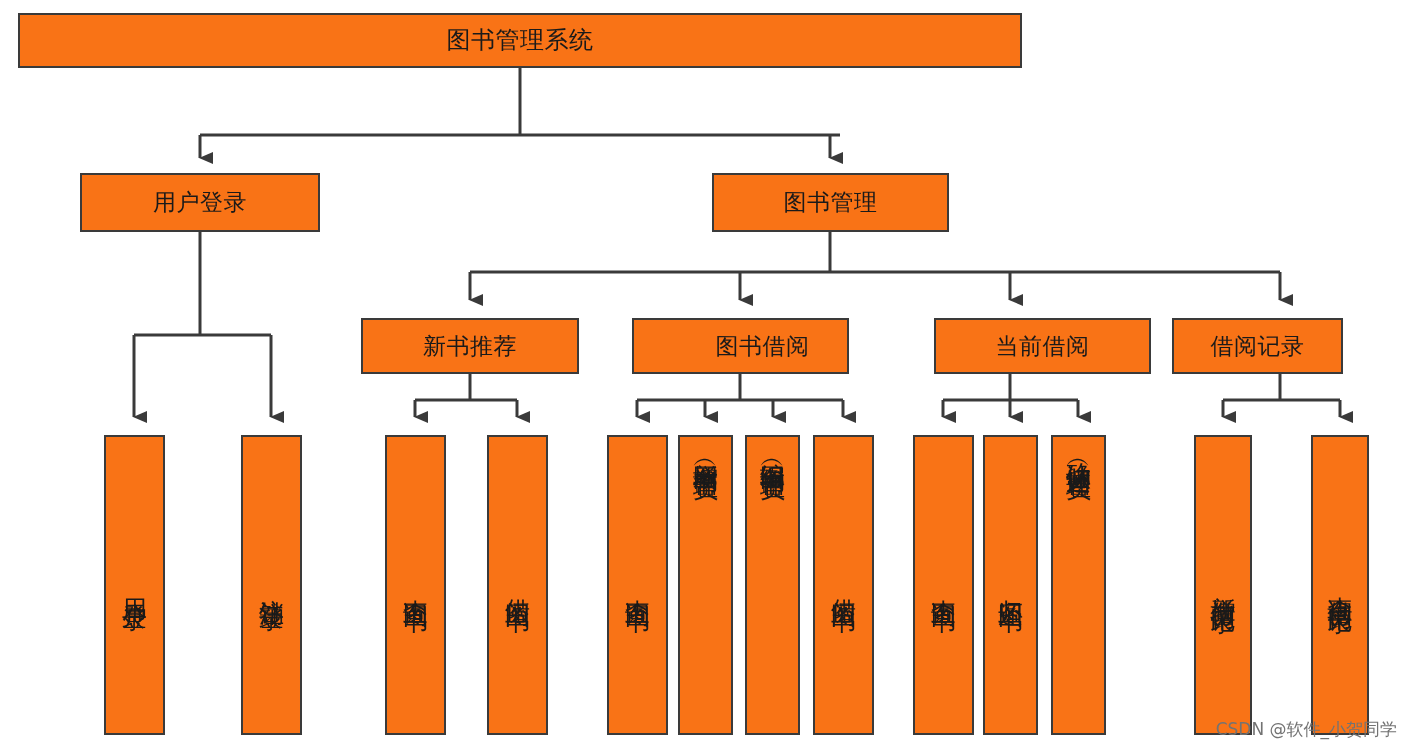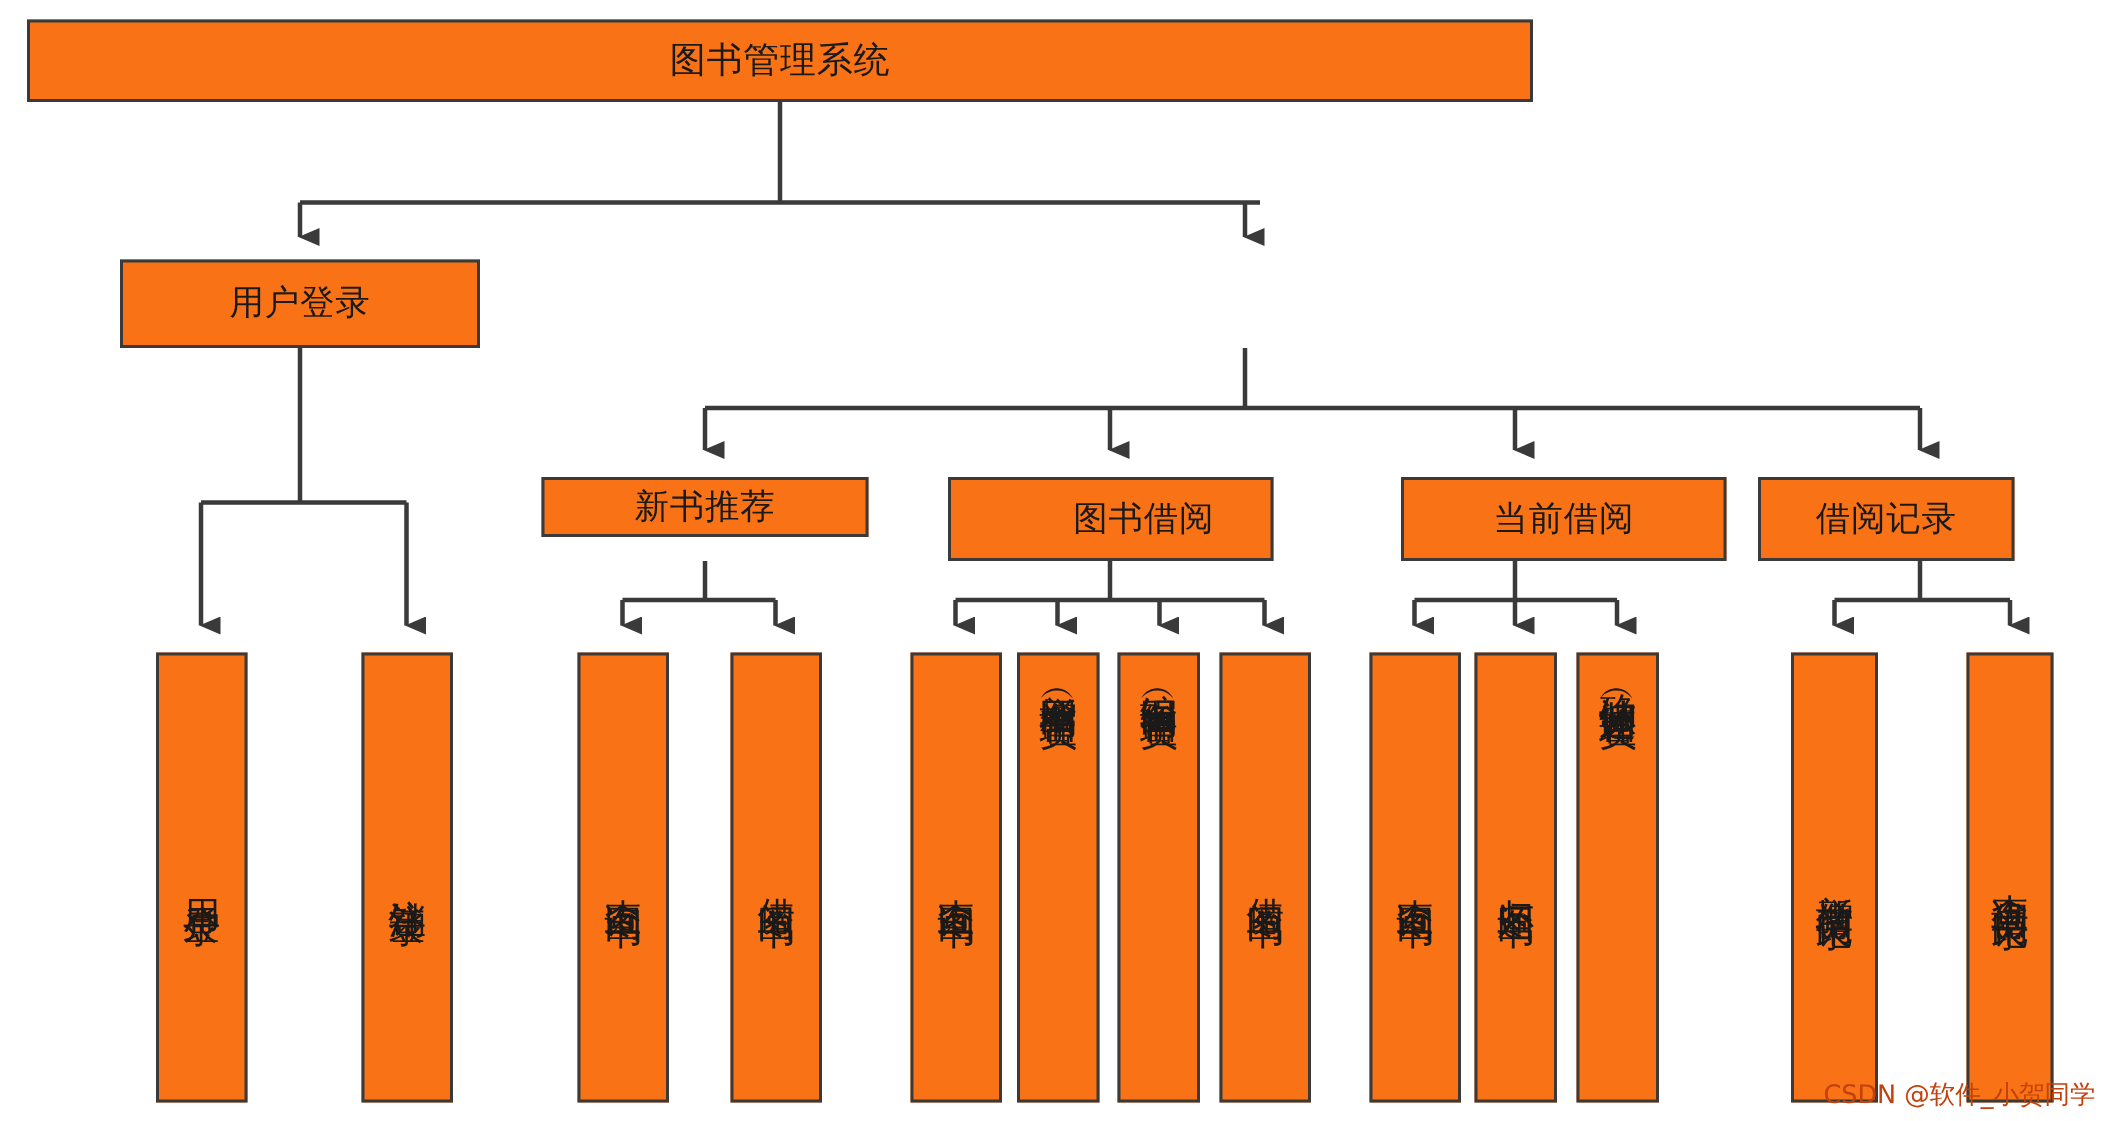--- a/index.html
+++ b/index.html
@@ -70,21 +70,21 @@
   }
   .node.vert.tall-text .node-label {
     letter-spacing: 2px;
     font-size: 25px;
   }
   #watermark {
     position: absolute;
     right: 8px;
     bottom: 6px;
     font-size: 17px;
-    color: #c2410c;
+    color: #737373;
     z-index: 5;
     white-space: nowrap;
     font-family: "DejaVu Sans", "Liberation Sans", sans-serif;
   }
 </style>
 </head>
 <body>
 
 <div id="diagram-root">
 
@@ -139,22 +139,25 @@
   </svg>
 
   <div class="node horiz root" style="left:18px; top:13px; width:1004px; height:55px;">
     <span class="node-label">图书管理系统</span>
   </div>
 
   <div class="node horiz" style="left:80px; top:173px; width:240px; height:59px;">
     <span class="node-label">用户登录</span>
   </div>
 
-
-  <div class="node horiz" style="left:361px; top:318px; width:218px; height:40px;">
+  <div class="node horiz" style="left:712px; top:173px; width:237px; height:59px;">
+    <span class="node-label">图书管理</span>
+  </div>
+
+  <div class="node horiz" style="left:361px; top:318px; width:218px; height:56px;">
     <span class="node-label">新书推荐</span>
   </div>
 
   <div class="node horiz" style="left:632px; top:318px; width:217px; height:56px;padding-left:44px;">
     <span class="node-label">图书借阅</span>
   </div>
 
   <div class="node horiz" style="left:902px; top:318px; width:217px; height:56px;margin-left:32px;">
     <span class="node-label">当前借阅</span>
   </div>

